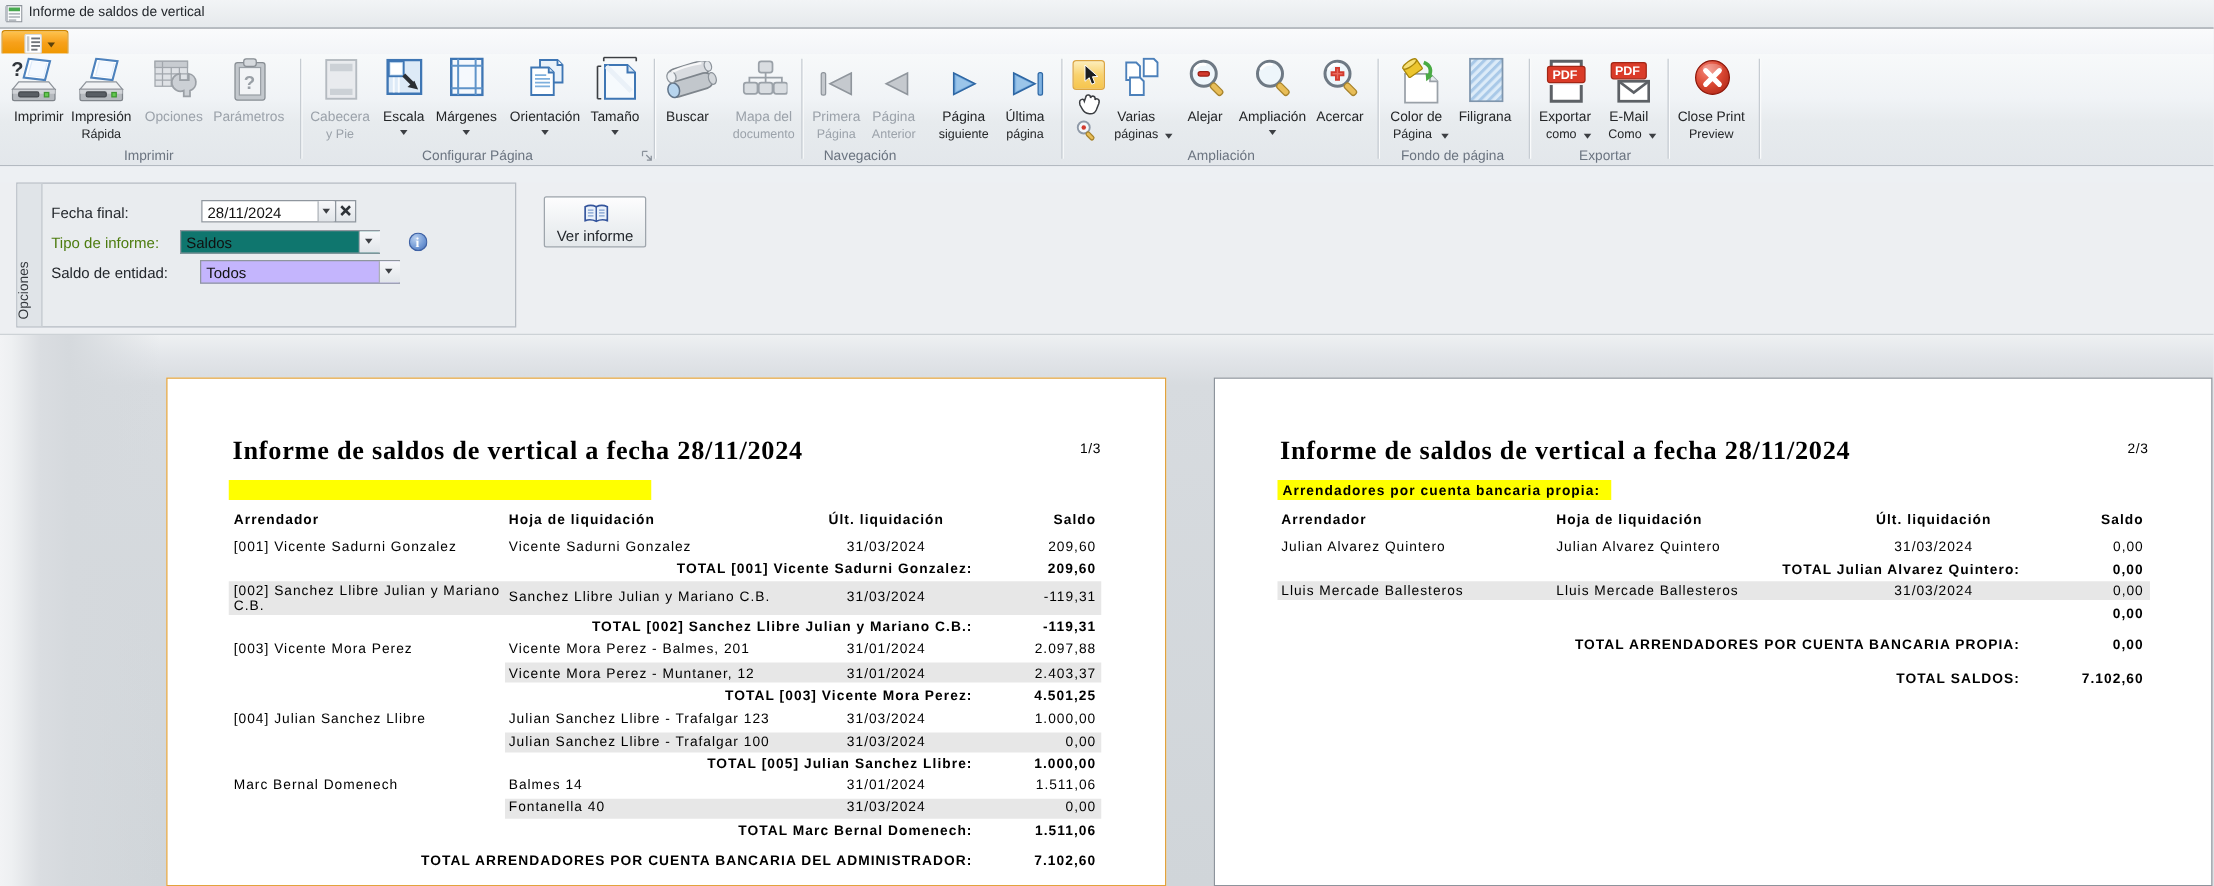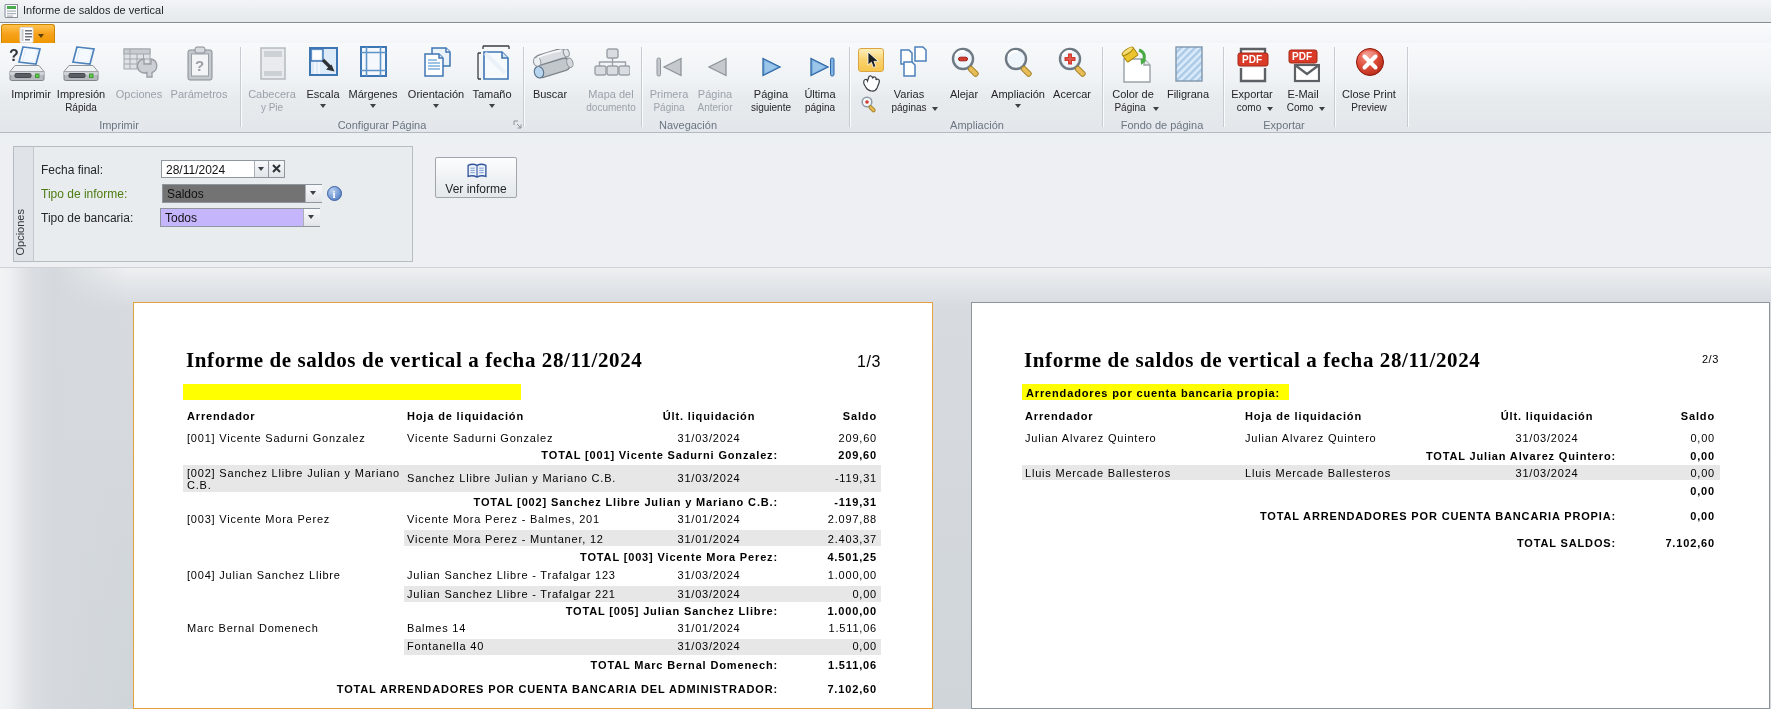--- a/index.html
+++ b/index.html
@@ -304,35 +304,35 @@
  <div class="lb2" style="left:1369px">Preview</div>
 </div>
 
 <div class="a" style="left:0;top:133px;width:1771px;height:13px;background:#edf0f3"></div>
 
 <div class="a" style="left:13px;top:146px;width:400px;height:116px;background:#e9ecef;border:1px solid #b6bcc3;box-sizing:border-box">
  <div class="a" style="left:0;top:0;width:19px;height:114px;background:#e0e4e8;border-right:1px solid #c2c8ce"></div>
  <div class="a" style="left:-15px;top:81px;width:42px;height:13px;font-size:11px;color:#33373c;transform:rotate(-90deg);white-space:nowrap">Opciones</div>
  <div class="a" style="left:27px;top:16px;font-size:12px;color:#23272c">Fecha final:</div>
  <div class="a" style="left:27px;top:40px;font-size:12px;color:#4d7c0f">Tipo de informe:</div>
- <div class="a" style="left:27px;top:64px;font-size:12px;color:#23272c">Tipo de bancaria:</div>
+ <div class="a" style="left:27px;top:64px;font-size:12px;color:#23272c">Saldo de entidad:</div>
 
  <div class="a" style="left:147px;top:13px;width:107px;height:18px;background:#fff;border:1px solid #8f969e;box-sizing:border-box">
   <div class="a" style="left:4px;top:2px;font-size:12px;color:#111">28/11/2024</div>
   <div class="a" style="left:92px;top:0;width:13px;height:16px;background:linear-gradient(#f7f8fa,#e1e5e9);border-left:1px solid #aab0b6">
    <div class="tri" style="left:3px;top:6px"></div>
   </div>
  </div>
  <div class="a" style="left:254px;top:13px;width:17px;height:18px;background:linear-gradient(#f7f8fa,#e1e5e9);border:1px solid #8f969e;box-sizing:border-box">
   <svg class="a" style="left:3px;top:3px" width="9" height="9" viewBox="0 0 9 9">
         <path d="M1 1 L8 8 M8 1 L1 8" stroke="#2e3338" stroke-width="2"></path>
       </svg>
  </div>
 
- <div class="a" style="left:148px;top:37px;width:160px;height:19px;background:#737373;border:1px solid #8f969e;box-sizing:border-box">
+ <div class="a" style="left:130px;top:37px;width:160px;height:19px;background:#0f766e;border:1px solid #8f969e;box-sizing:border-box">
   <div class="a" style="left:4px;top:2px;font-size:12px;color:#111">Saldos</div>
   <div class="a" style="left:142px;top:0;width:16px;height:17px;background:linear-gradient(#f7f8fa,#e1e5e9);border-left:1px solid #aab0b6">
    <div class="tri" style="left:4px;top:6px"></div>
   </div>
  </div>
  <svg class="a" style="left:313px;top:39px" width="15" height="15" viewBox="0 0 15 15">
   <defs>
         <radialGradient id="ig" cx="0.35" cy="0.3" r="0.9">
           <stop offset="0" stop-color="#b9d0ef"></stop>
           <stop offset="0.6" stop-color="#6f97d4"></stop>
@@ -360,21 +360,21 @@
  <div class="a" style="left:0;top:24px;width:80px;text-align:center;font-size:12px;color:#23272c">Ver informe</div>
 </div>
 
 <div class="a" style="left:0;top:268px;width:1771px;height:441px;background:linear-gradient(180deg,#eef0f2 0px,#e2e5e9 18px,#d7dbdf 40px,#d0d5d9 100%)">
  <div class="a" style="left:0;top:0;width:130px;height:441px;background:linear-gradient(90deg,#f2f3f5 0px,#eef0f2 9px,#dadde1 32px,#d5d9dd 55px,rgba(212,216,220,0) 128px)"></div>
 </div>
 <div class="a" style="left:0;top:267px;width:1771px;height:1px;background:#cdd2d6"></div>
 
 <div id="pageL" class="a" style="left:133px;top:302px;width:800px;height:407px;background:#fff;border:1px solid #e2a33c;box-sizing:border-box">
  <div class="a" style="left:52px;top:45px;font-family:'Liberation Serif',serif;font-size:21px;font-weight:bold;letter-spacing:0.6px;color:#000;white-space:nowrap">Informe de saldos de vertical a fecha 28/11/2024</div>
- <div class="a" style="left:600px;top:50px;width:147px;text-align:right;font-size:16px;letter-spacing:0.6px;color:#000">1/3</div>
+ <div class="a" style="left:600px;top:50px;width:147px;text-align:right;font-size:11px;letter-spacing:0.6px;color:#000">1/3</div>
  <div class="hlt" style="left:49px;top:81px;width:338px;height:16px"></div>
  <div class="band" style="left:49px;top:162px;width:698px;height:27px"></div>
  <div class="band" style="left:270px;top:227px;width:477px;height:16px"></div>
  <div class="band" style="left:270px;top:283px;width:477px;height:16px"></div>
  <div class="band" style="left:270px;top:336px;width:477px;height:16px"></div>
  <div class="pr b" style="top:107px">
       <span class="pc1">Arrendador</span>
       <span class="pc2">Hoja de liquidación</span>
       <span class="pc3">Últ. liquidación</span>
       <span class="pc4">Saldo</span>
@@ -419,21 +419,21 @@
       <span class="ptl">TOTAL [003] Vicente Mora Perez:</span>
       <span class="pc4">4.501,25</span>
     </div>
  <div class="pr" style="top:266px">
       <span class="pc1">[004] Julian Sanchez Llibre</span>
       <span class="pc2">Julian Sanchez Llibre - Trafalgar 123</span>
       <span class="pc3">31/03/2024</span>
       <span class="pc4">1.000,00</span>
     </div>
  <div class="pr" style="top:285px">
-      <span class="pc2">Julian Sanchez Llibre - Trafalgar 221</span>
+      <span class="pc2">Julian Sanchez Llibre - Trafalgar 100</span>
       <span class="pc3">31/03/2024</span>
       <span class="pc4">0,00</span>
     </div>
  <div class="pr b" style="top:302px">
       <span class="ptl">TOTAL [005] Julian Sanchez Llibre:</span>
       <span class="pc4">1.000,00</span>
     </div>
  <div class="pr" style="top:319px">
       <span class="pc1">Marc Bernal Domenech</span>
       <span class="pc2">Balmes 14</span>

